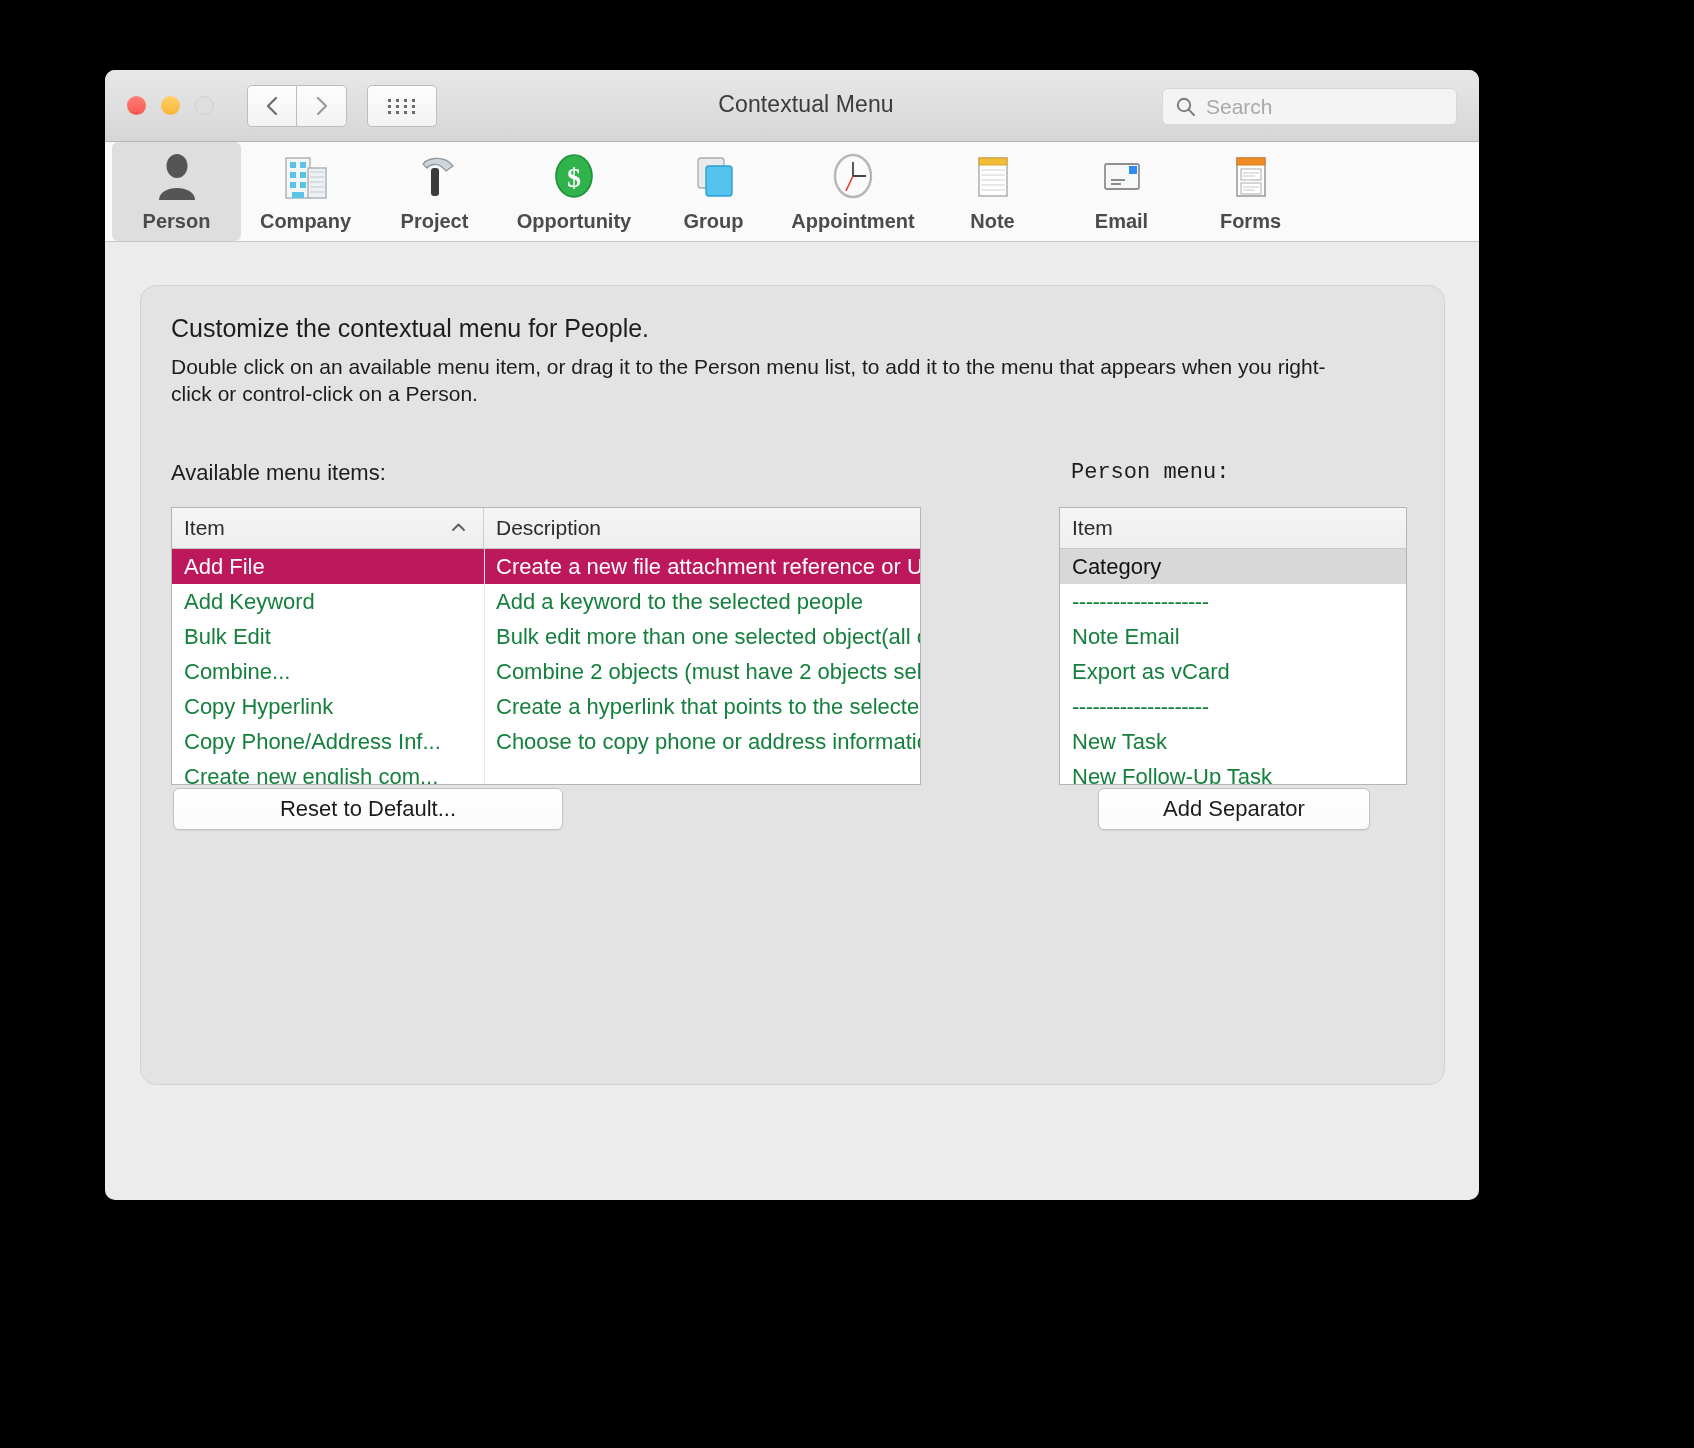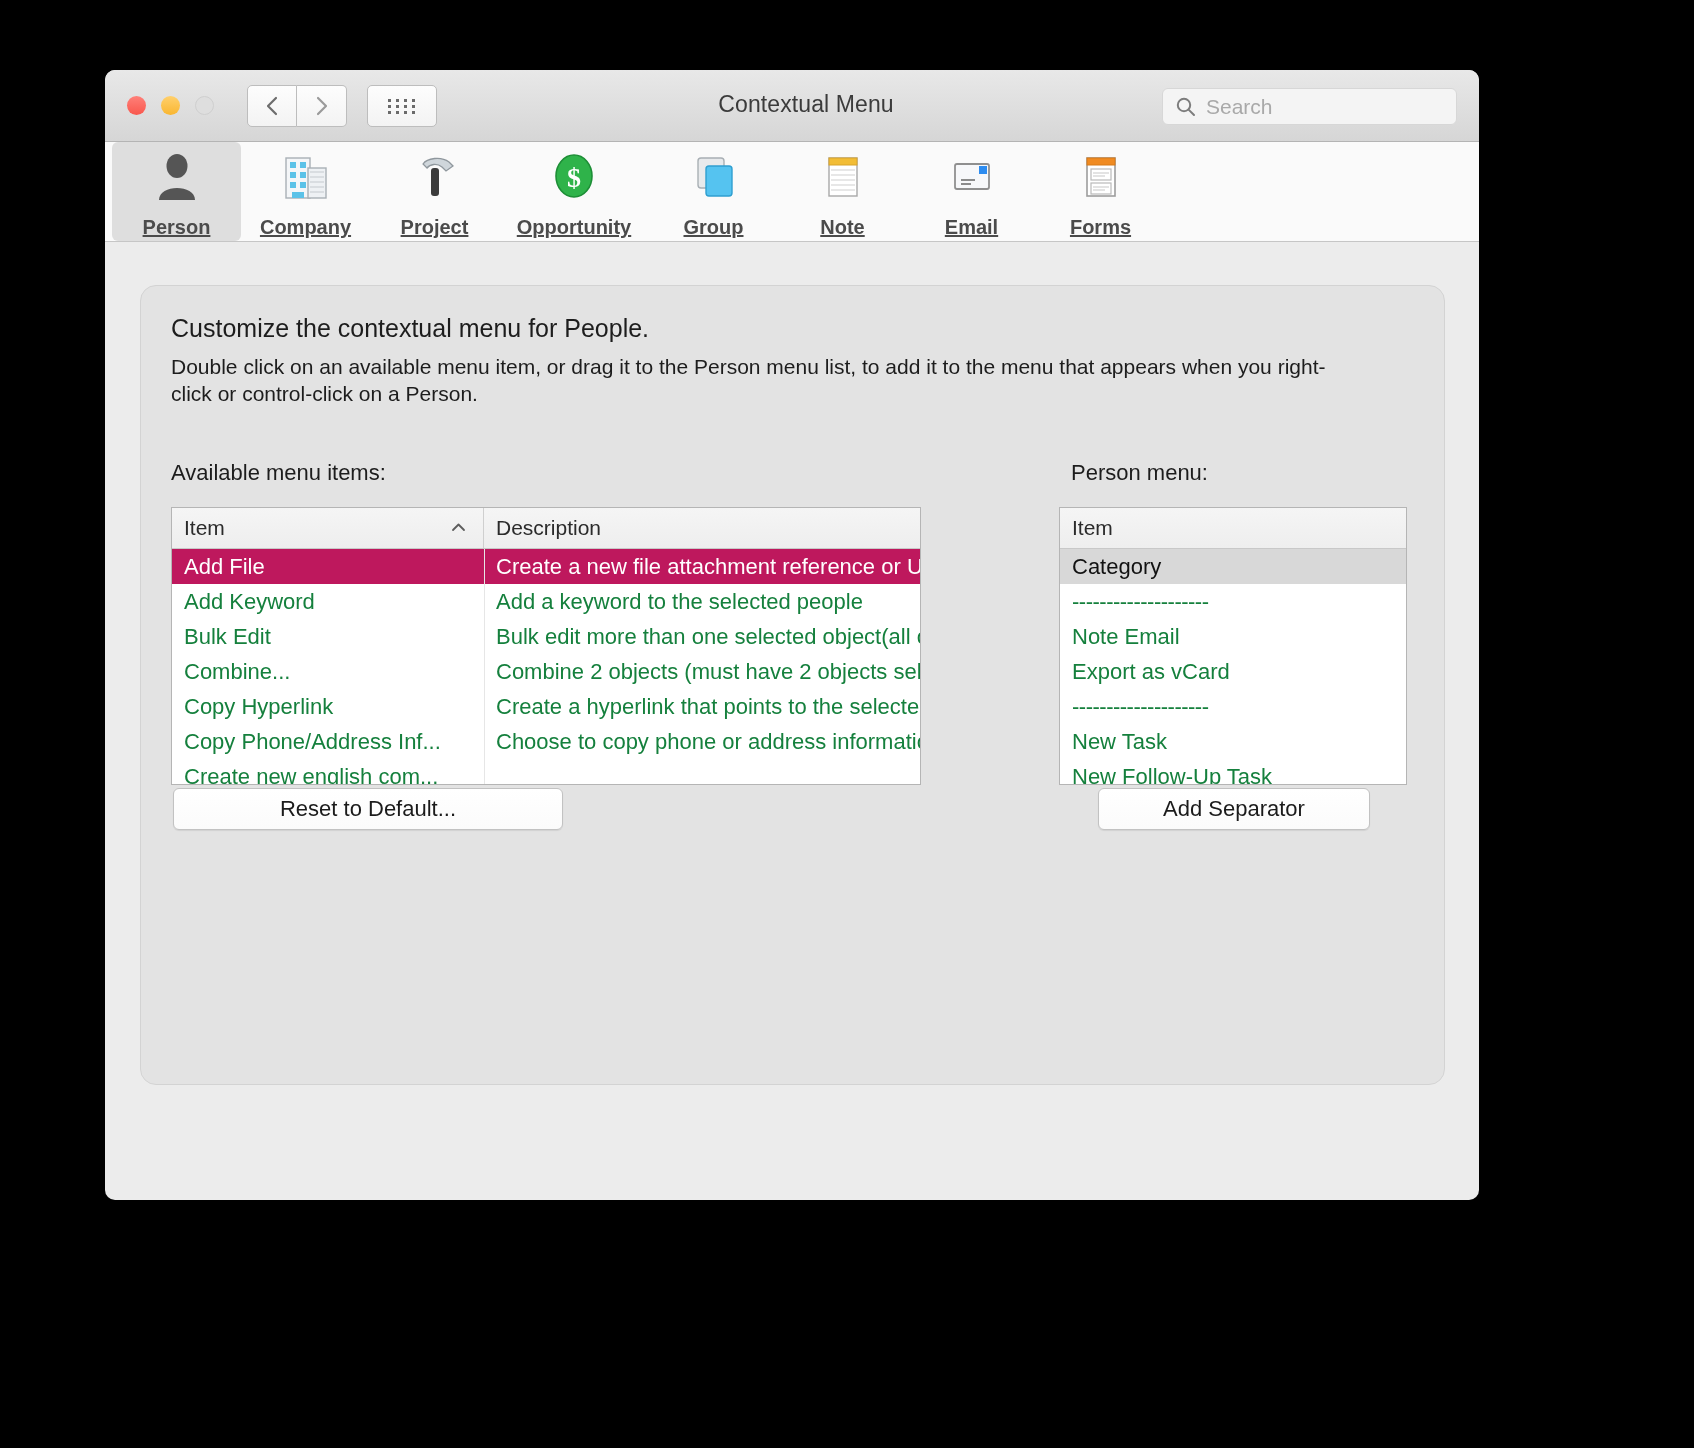--- a/index.html
+++ b/index.html
@@ -85,38 +85,38 @@
   }
   .tab {
     width: 129px;
     display: flex; flex-direction: column;
     align-items: center; justify-content: flex-start;
     padding-top: 6px;
     cursor: default;
   }
   .tab.selected { background: #dedede; border-radius: 6px; }
   .tab .ico { height: 56px; display: flex; align-items: center; justify-content: center; }
-  .tab .lbl { font-size: 20px; font-weight: bold; color: #4b4b4b; margin-top: 12px; text-decoration: underline; }
+  .tab .lbl { font-size: 20px; font-weight: bold; color: #4b4b4b; margin-top: 6px; }
   .tab.wide { width: 150px; }
 
   
   #panel {
     position: absolute;
     left: 35px; top: 215px;
     width: 1305px; height: 800px;
     background: #e3e3e3;
     border: 1px solid #d3d3d3;
     border-radius: 16px;
   }
   #headline { position:absolute; left:30px; top:28px; font-size:25px; color:#1d1d1d; }
   #subline  { position:absolute; left:30px; top:68px; width:1185px; font-size:21px; color:#1d1d1d; line-height:1.28; }
 
   .collabel { position: absolute; font-size: 22px; color: #1d1d1d; }
   #lbl-available { left: 30px; top: 174px; }
-  #lbl-personmenu { left: 930px; top: 174px; }
+  #lbl-personmenu { left: 930px; top: 174px; font-family: Liberation Mono, monospace; }
 
   
   .tablebox {
     position: absolute;
     background: #ffffff;
     border: 1px solid #b5b5b5;
     margin-top: 14px;
   }
   #table-available { left: 30px; top: 207px; width: 750px; height: 278px; }
   #table-person   { left: 918px; top: 207px; width: 348px; height: 278px; }
@@ -287,20 +287,31 @@
       <span class="ico">
         <svg width="52" height="52" viewBox="0 0 52 52">
           <rect x="10" y="8" width="26" height="30" rx="3" fill="#e8eaec" stroke="#a8afb4" stroke-width="1.4"></rect>
           <rect x="18" y="16" width="26" height="30" rx="3" fill="#55c3f0" stroke="#2f9fd0" stroke-width="1.4"></rect>
         </svg>
       </span>
       <span class="lbl">Group</span>
     </div>
 
 
+    <div class="tab wide">
+      <span class="ico">
+        <svg width="52" height="52" viewBox="0 0 52 52">
+          <ellipse cx="26" cy="26" rx="18" ry="21" fill="#fbfbfb" stroke="#b7b7b7" stroke-width="2.5"></ellipse>
+          <line x1="26" y1="26" x2="26" y2="12" stroke="#444" stroke-width="1.8"></line>
+          <line x1="26" y1="26" x2="39" y2="26" stroke="#444" stroke-width="1.8"></line>
+          <line x1="26" y1="26" x2="19" y2="41" stroke="#e23b2e" stroke-width="1.6"></line>
+        </svg>
+      </span>
+      <span class="lbl">Appointment</span>
+    </div>
 
     <div class="tab">
       <span class="ico">
         <svg width="52" height="52" viewBox="0 0 52 52">
           <rect x="12" y="8" width="28" height="38" fill="#ffffff" stroke="#a8a8a8" stroke-width="1.4"></rect>
           <rect x="12" y="8" width="28" height="7" fill="#f2bd36" stroke="#d8a42c" stroke-width="1"></rect>
           <g stroke="#cfcfcf" stroke-width="1.2">
               <line x1="14" y1="20" x2="38" y2="20"></line>
               <line x1="14" y1="25" x2="38" y2="25"></line>
               <line x1="14" y1="30" x2="38" y2="30"></line>

